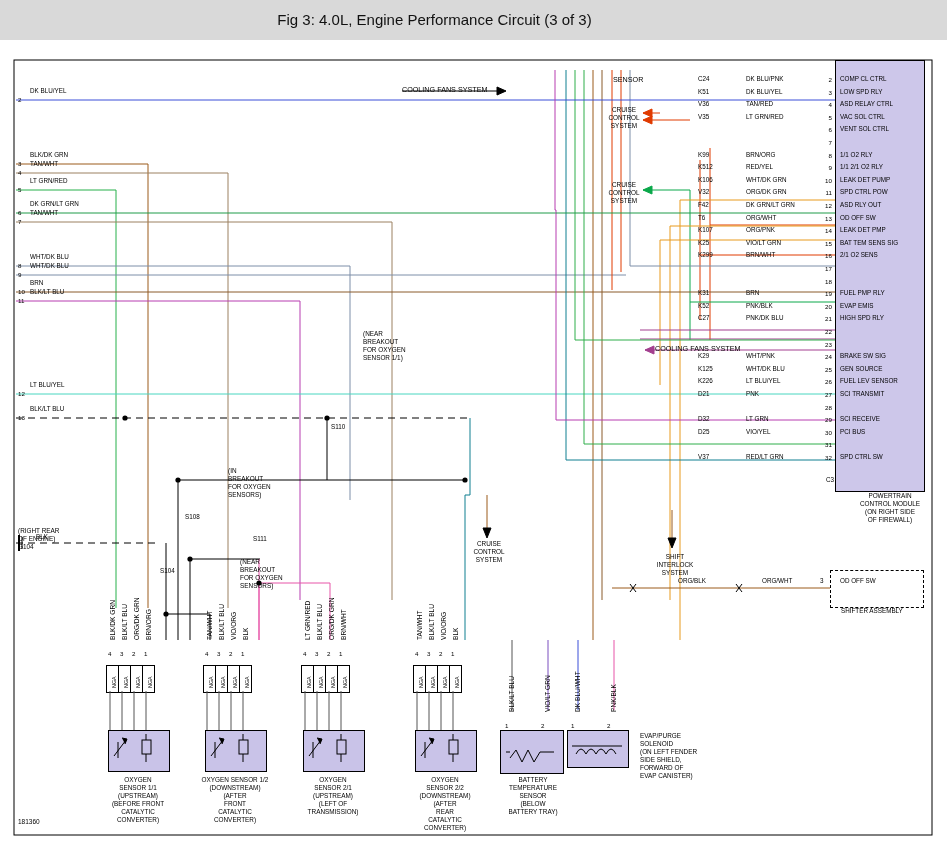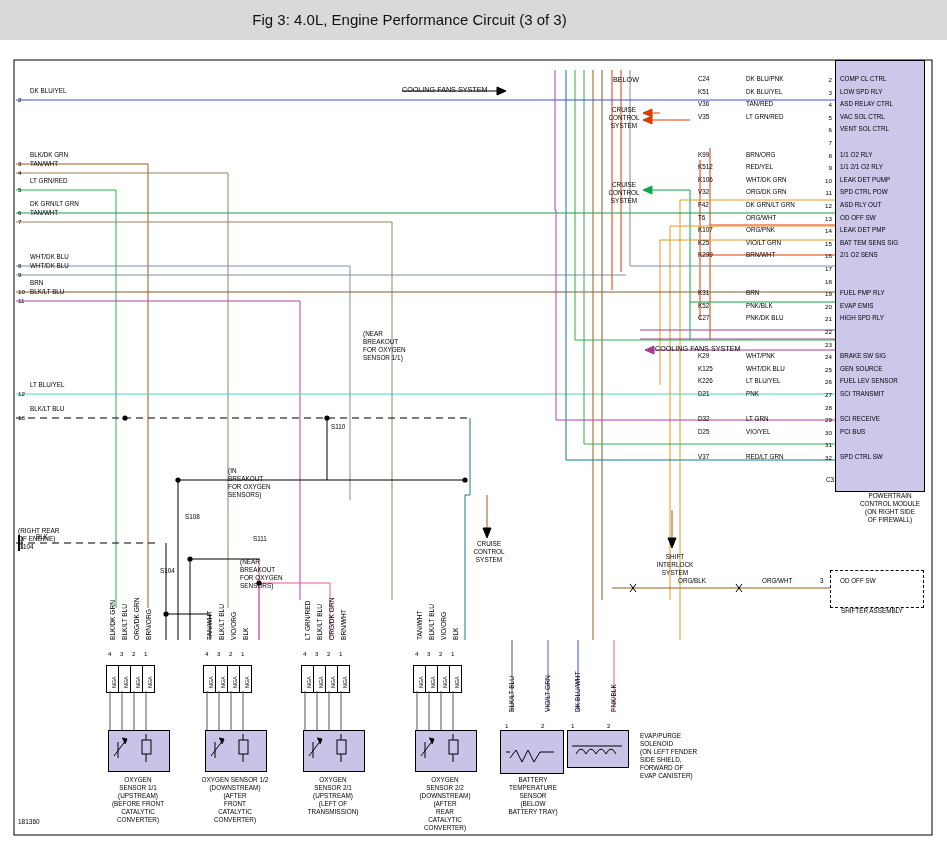--- a/index.html
+++ b/index.html
@@ -9,21 +9,21 @@
     font-family:"Liberation Sans", sans-serif;
     overflow:hidden;
   }
   #page{position:relative;width:947px;height:851px;}
   #titlebar{
     position:absolute;left:0;top:0;width:947px;height:40px;
     background:#d9d9d9;border-bottom:1px solid #b8b8b8;
   }
   #titlebar .t{
     position:absolute;left:0;top:11px;width:819px;text-align:center;
-    font-size:15px;color:#111;
+    font-size:15px;color:#111;padding-left:25px;
   }
   #canvas{
     position:absolute;left:0;top:40px;width:947px;height:811px;
     background:#ffffff;
   }
   svg.layer{position:absolute;left:0;top:0;width:947px;height:811px;}
   .lbl{position:absolute;font-size:7.2px;color:#000;white-space:nowrap;line-height:1;}
   .lbl.s6{font-size:6.3px;}
   .vlbl{position:absolute;font-size:6.6px;color:#000;white-space:nowrap;
         transform-origin:0 0;transform:rotate(-90deg);line-height:1;}
@@ -298,21 +298,21 @@
         <div class="lbl s6" style="left: 30px; top: 240px;">BRN</div>
         <div class="pinnum" style="left: 18px; top: 257px;">11</div>
         <div class="lbl s6" style="left: 30px; top: 249px;">BLK/LT BLU</div>
         <div class="pinnum" style="left: 18px; top: 350px;">12</div>
         <div class="lbl s6" style="left: 30px; top: 342px;">LT BLU/YEL</div>
         <div class="pinnum" style="left: 18px; top: 374px;">13</div>
         <div class="lbl s6" style="left: 30px; top: 366px;">BLK/LT BLU</div>
       </div>
 
     <div class="lbl" style="left:402px;top:46px;">COOLING FANS SYSTEM</div>
-    <div class="lbl" style="left:613px;top:36px;">BELOW</div>
+    <div class="lbl" style="left:613px;top:36px;">SENSOR</div>
     <div class="multi" style="left:598px;top:66px;width:52px;">CRUISE
 CONTROL
 SYSTEM</div>
     <div class="multi" style="left:598px;top:141px;width:52px;">CRUISE
 CONTROL
 SYSTEM</div>
     <div class="lbl" style="left:655px;top:305px;">COOLING FANS SYSTEM</div>
     <div class="multi" style="left:462px;top:500px;width:54px;">CRUISE
 CONTROL
 SYSTEM</div>

